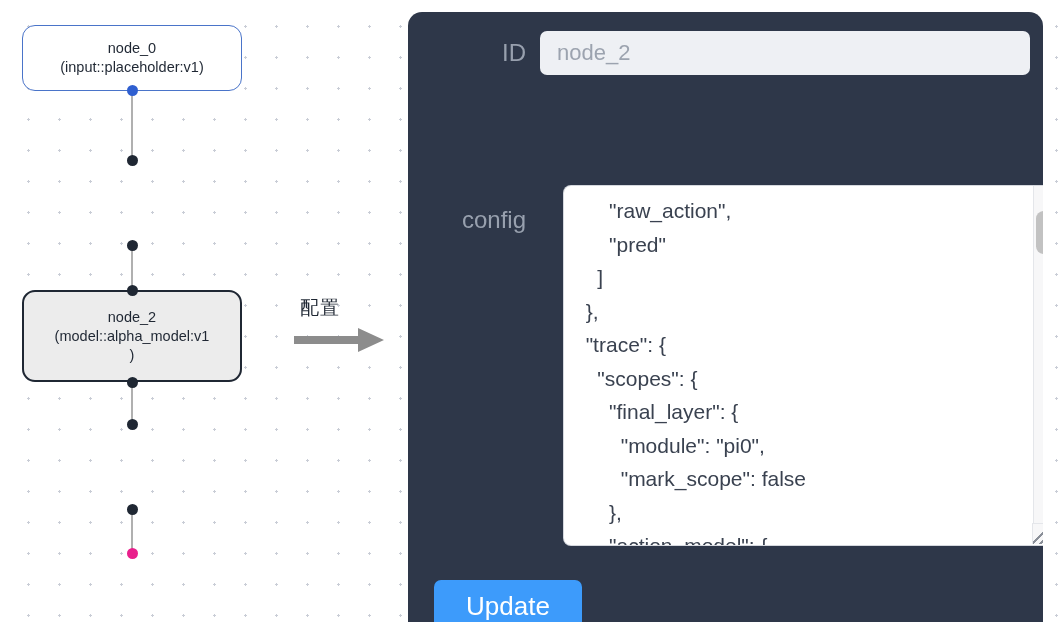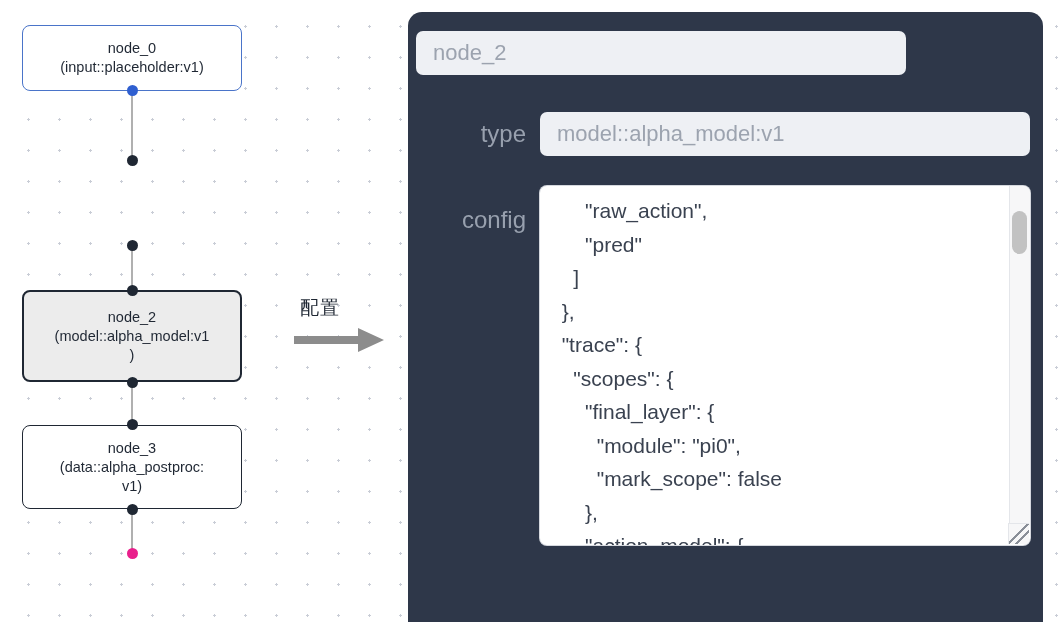--- a/index.html
+++ b/index.html
@@ -40,21 +40,21 @@
     background-position: 13px 11px;
   }
 
   
   .node {
     position: absolute;
     box-sizing: border-box;
     width: 220px;
     left: 22px;
     border: 1.6px solid #1f2733;
-    border-radius: 8px;
+    border-radius: 13px;
     background: #ffffff;
     display: flex;
     align-items: center;
     justify-content: center;
     text-align: center;
     font-size: 14.5px;
     line-height: 19px;
     color: #1f2733;
     padding: 4px 8px;
     z-index: 3;
@@ -164,20 +164,21 @@
 
   #row-id   { left: 8px; top: 19px; }
   #row-type { left: 8px; top: 100px; }
 
   #row-config {
     position: absolute;
     left: 8px;
     top: 174px;
     display: flex;
     align-items: flex-start;
+    gap: 24px;
   }
   #row-config .field-label { padding-top: 20px; }
 
   .textarea-wrap {
     position: relative;
     width: 490px;
     height: 359px;
     background: #ffffff;
     border-radius: 7px;
     overflow: hidden;
@@ -263,25 +264,20 @@
 
   <div class="node" id="node-0">
     <span class="nlabel">node_0
 (input::placeholder:v1)</span>
   </div>
   <div class="node" id="node-2">
     <span class="nlabel">node_2
 (model::alpha_model:v1
 )</span>
   </div>
-  <div class="node" id="node-3">
-    <span class="nlabel">node_3
-(data::alpha_postproc:
-v1)</span>
-  </div>
 
   <div class="handle blue" id="h0"></div>
   <div class="handle" id="h1"></div>
   <div class="handle" id="h2"></div>
   <div class="handle" id="h3"></div>
   <div class="handle" id="h4"></div>
   <div class="handle" id="h5"></div>
   <div class="handle" id="h6"></div>
   <div class="handle pink" id="h7"></div>
 </div>
@@ -289,27 +285,24 @@
 <div id="annotation">
   <span id="annotation-label">配置</span>
   <svg id="annotation-arrow" width="92" height="30" viewBox="0 0 92 30">
     <path d="M0 11 L64 11 L64 3 L90 15 L64 27 L64 19 L0 19 Z" fill="#8c8c8c"></path>
   </svg>
 </div>
 
 <div id="config-panel">
 
   <div class="field-row" id="row-id">
+    <div class="field-label">ID</div>
     <input class="field-input" type="text" value="node_2" style="">
   </div>
 
-  <div class="field-row" id="row-type">
-    <div class="field-label">type</div>
-    <input class="field-input" type="text" value="model::alpha_model:v1" style="">
-  </div>
 
   <div id="row-config">
     <div class="field-label">config</div>
     <div class="textarea-wrap">
       <textarea id="config-textarea" spellcheck="false" style="">      "raw_action",
       "pred"
     ]
   },
   "trace": {
     "scopes": {
@@ -318,13 +311,14 @@
         "mark_scope": false
       },
       "action_model": {</textarea>
       <div id="config-scrollbar-track">
         <div id="config-scrollbar-thumb"></div>
       </div>
       <div id="config-resize-handle"></div>
     </div>
   </div>
 
+  <button id="update-button">Update</button>
 </div>
 
 </body></html>

